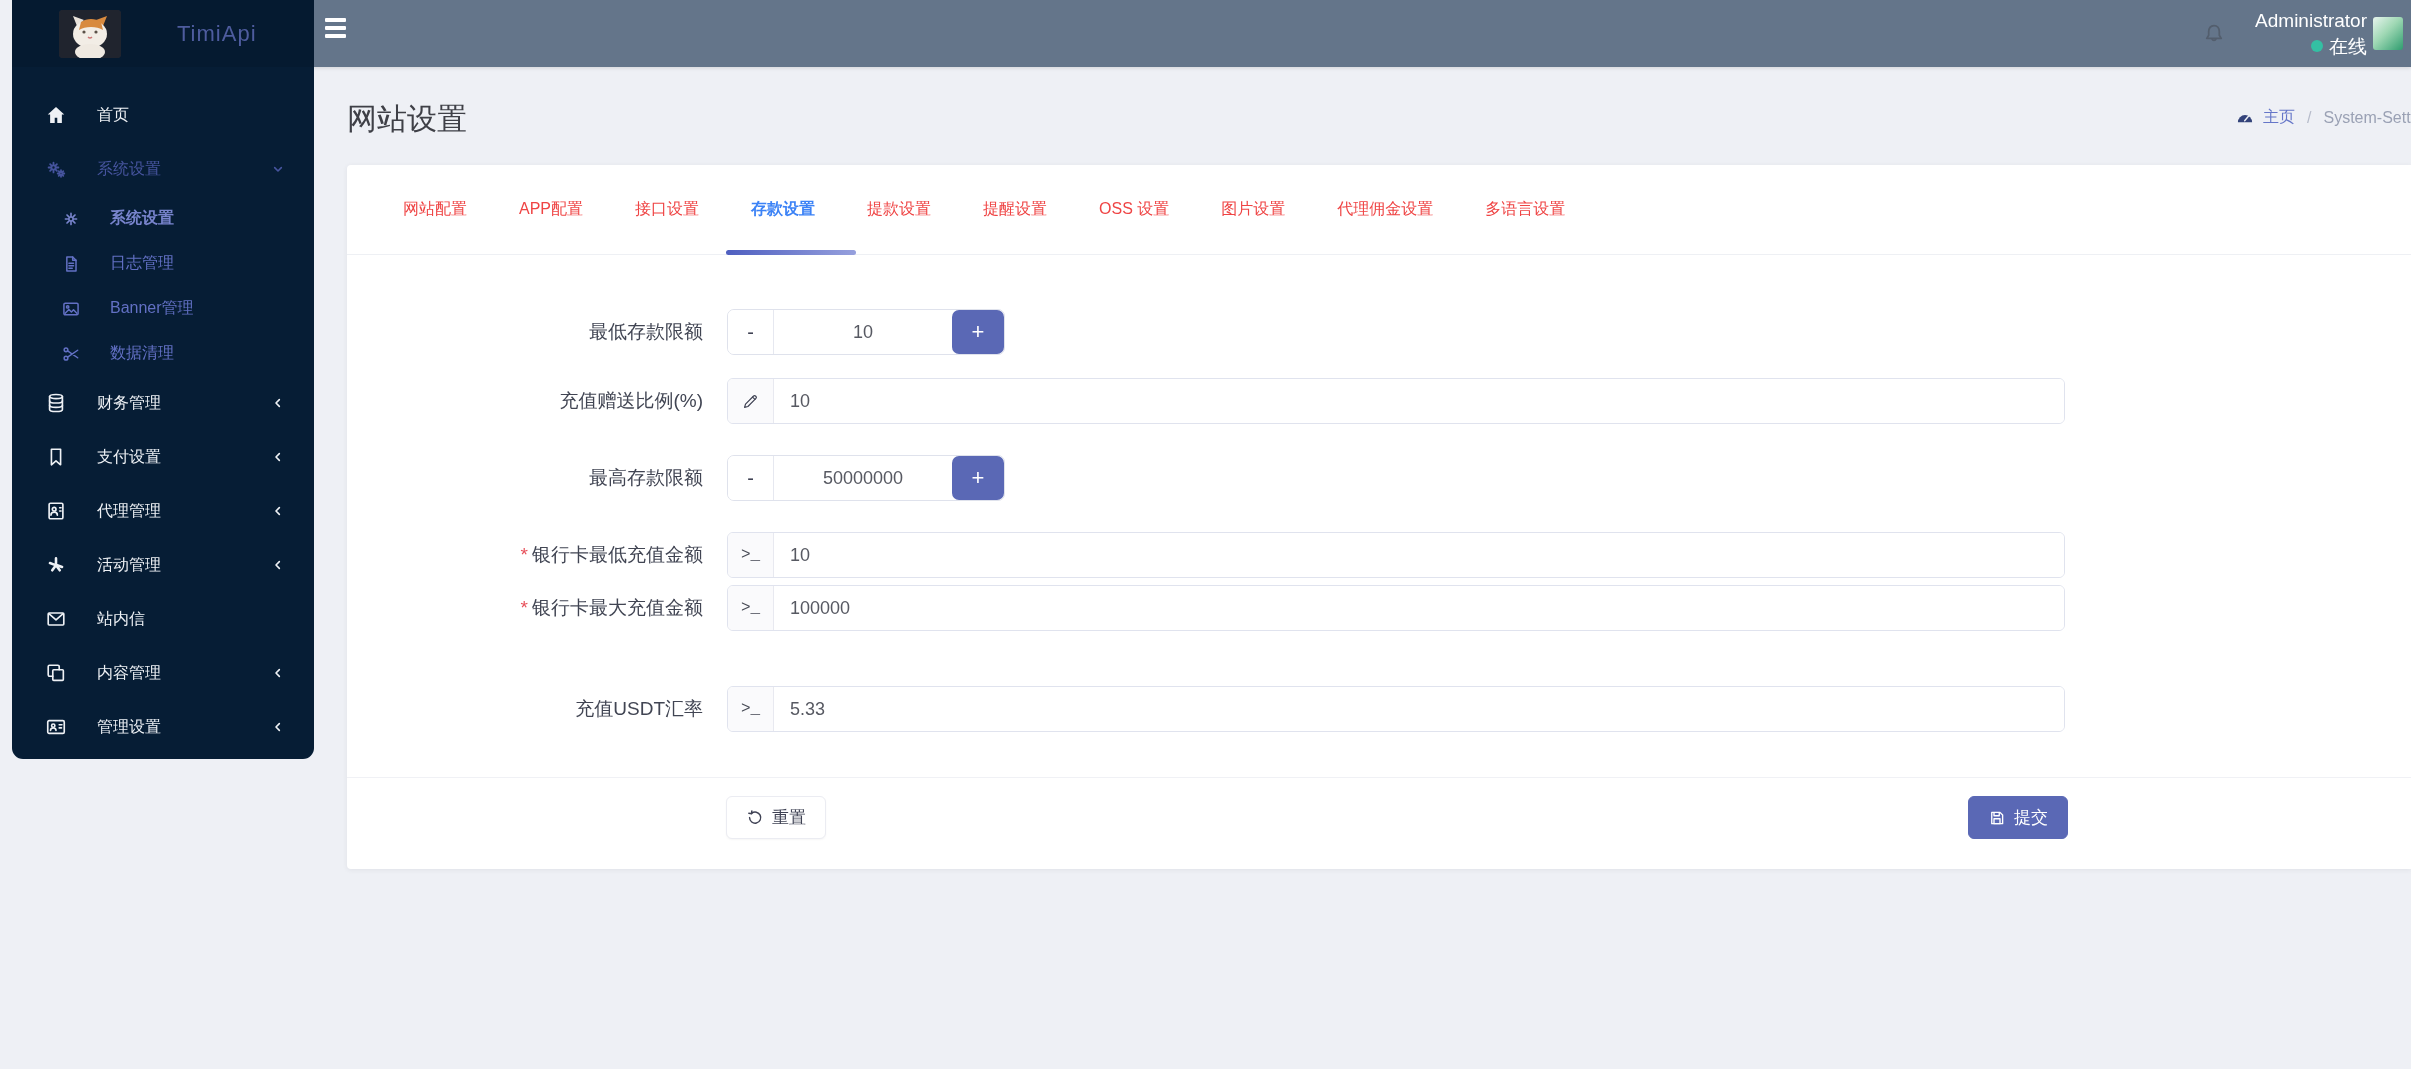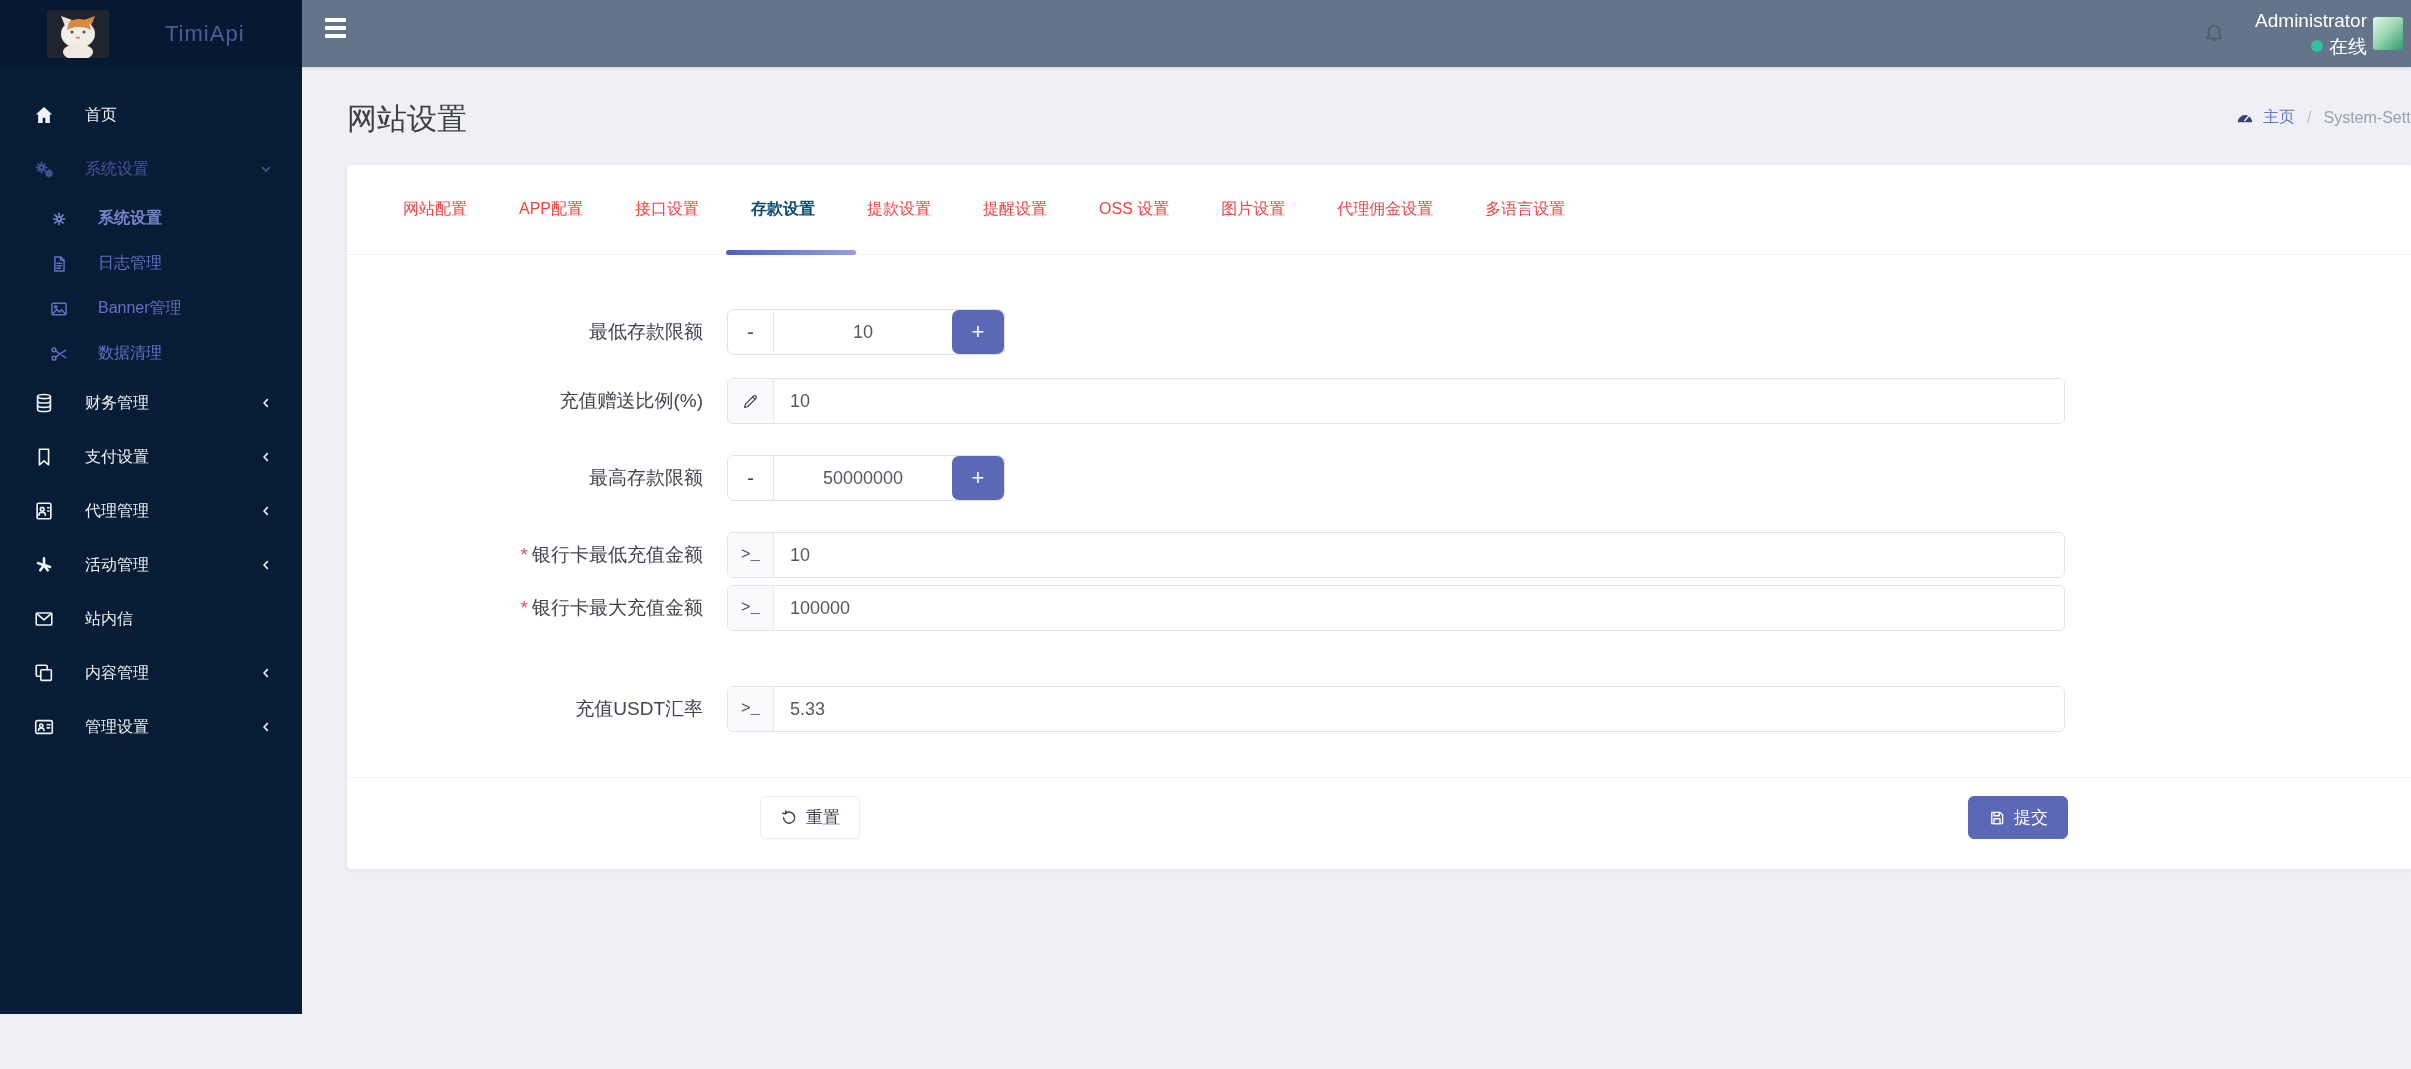--- a/index.html
+++ b/index.html
@@ -1,21 +1,21 @@
 <!DOCTYPE html>
 <html><head>
 <meta charset="utf-8">
 <style>
   * { box-sizing: border-box; margin: 0; padding: 0; }
   html,body { background:#eef0f5; }
   body { font-family: "Liberation Sans", "DejaVu Sans", sans-serif; color:#414553; }
   .app { position:relative; width:2411px; height:1069px; overflow:hidden; background:#eef0f5; }
 
   
-  .sidebar { position:absolute; left:0; top:0; width:302px; height:1014px; background:#061d35; z-index:3; }
+  .sidebar { position:absolute; left:12px; top:0; width:302px; height:759px; background:#061d35; z-index:3;border-radius:11px; }
   .logo-row { height:67px; display:flex; align-items:center; padding-left:47px; background:#051a30; }
   .logo-img { width:62px; height:48px; border-radius:4px; overflow:hidden; background:#2a2f3a; flex:0 0 auto; }
   .logo-text { margin-left:56px; font-size:22px; color:#4e5c9e; letter-spacing:1px; }
   .menu { padding-top:21px; list-style:none; }
   .mi { position:relative; height:54px; display:flex; align-items:center; padding-left:31px; cursor:pointer; color:#eef1f5; font-size:16px; }
   .mi .ic { width:26px; height:26px; display:flex; align-items:center; justify-content:center; flex:0 0 auto; }
   .mi .lbl { margin-left:28px; white-space:nowrap; }
   .mi .chev { position:absolute; right:28px; top:50%; transform:translateY(-50%); width:16px; height:16px; }
   .mi.parent-open { color:#46549e; }
   .sub { list-style:none; }
@@ -43,42 +43,42 @@
   .breadcrumb { position:absolute; left:1933px; top:40px; display:flex; align-items:center; white-space:nowrap; font-size:16px; }
   .bc-ic { width:20px; height:20px; color:#33437a; margin-right:8px; }
   .bc-home { color:#6576c8; cursor:pointer; }
   .bc-sep { color:#b7bccb; margin:0 12px; }
   .bc-cur { color:#9aa1b4; }
 
   
   .card { position:absolute; left:45px; top:98px; right:0; height:704px; background:#ffffff; border-radius:4px 0 0 4px; box-shadow:0 1px 5px rgba(69,65,78,.08); }
   .tabs { position:relative; height:90px; border-bottom:1px solid #eef0f4; display:flex; align-items:center; padding-left:56px; }
   .tab { font-size:16px; color:#ef4444; margin-right:52px; cursor:pointer; white-space:nowrap; }
-  .tab.active { color:#0c4a6e; font-weight:bold; }
+  .tab.active { color:#3b82f6; font-weight:bold; }
   .tab-underline { position:absolute; left:379px; top:85px; width:130px; height:5px; border-radius:3px; background:linear-gradient(90deg,#4f5fc0,#96a0dd); }
 
   .frow { position:absolute; left:0; width:100%; height:46px; display:flex; align-items:center; }
   .flabel { width:356px; text-align:right; font-size:19px; color:#414553; flex:0 0 auto; }
   .req { color:#e7505a; margin-right:4px; font-size:19px; }
   .fctl { margin-left:24px; display:flex; align-items:stretch; height:46px; }
 
   .spinner { width:278px; border:1px solid #dfe2ec; border-radius:7px; background:#fff; }
   .sp-btn { width:46px; display:flex; align-items:center; justify-content:center; font-size:20px; color:#3f4254; background:#fff; border:none; cursor:pointer; }
   .sp-minus { border-right:1px solid #e6e8f0; border-radius:6px 0 0 6px; }
   .sp-val { flex:1; border:none; outline:none; text-align:center; font-size:18px; color:#575962; font-family:"Liberation Sans","DejaVu Sans",sans-serif; min-width:0; }
   .sp-plus { background:#5a68b5; color:#ffffff; border-radius:7px; font-size:22px; width:52px; }
 
   .igroup { width:1338px; border:1px solid #e0e3ee; border-radius:6px; background:#fff; overflow:hidden; }
   .iprefix { width:46px; background:#fafafc; border-right:1px solid #e8e9f0; display:flex; align-items:center; justify-content:center; color:#3f4254; flex:0 0 auto; }
   .iprefix .term { font-family:"Liberation Mono","DejaVu Sans Mono",monospace; font-size:16px; color:#4a4d58; }
   .itext { flex:1; border:none; outline:none; padding-left:16px; font-size:18px; color:#575962; font-family:"Liberation Sans","DejaVu Sans",sans-serif; min-width:0; }
 
   .card-footer { position:absolute; left:0; right:0; top:612px; bottom:0; border-top:1px solid #f0f1f5; }
   .btn { position:absolute; top:18px; height:43px; display:flex; align-items:center; justify-content:center; border-radius:6px; font-size:17px; cursor:pointer; }
-  .btn-reset { left:379px; width:100px; background:#ffffff; border:1px solid #ebecf2; color:#3f4254; box-shadow:0 1px 2px rgba(0,0,0,.04);margin-left:34px; }
+  .btn-reset { left:379px; width:100px; background:#ffffff; border:1px solid #ebecf2; color:#3f4254; box-shadow:0 1px 2px rgba(0,0,0,.04); }
   .btn-reset .ic { width:18px; height:18px; margin-right:8px; color:#3f4254; }
   .btn-submit { left:1621px; width:100px; background:#5a68b5; border:1px solid #5a68b5; color:#ffffff; }
   .btn-submit .ic { width:18px; height:18px; margin-right:8px; color:#ffffff; }
 </style>
 </head>
 <body>
 
 <div class="app">
 
   <aside class="sidebar">

